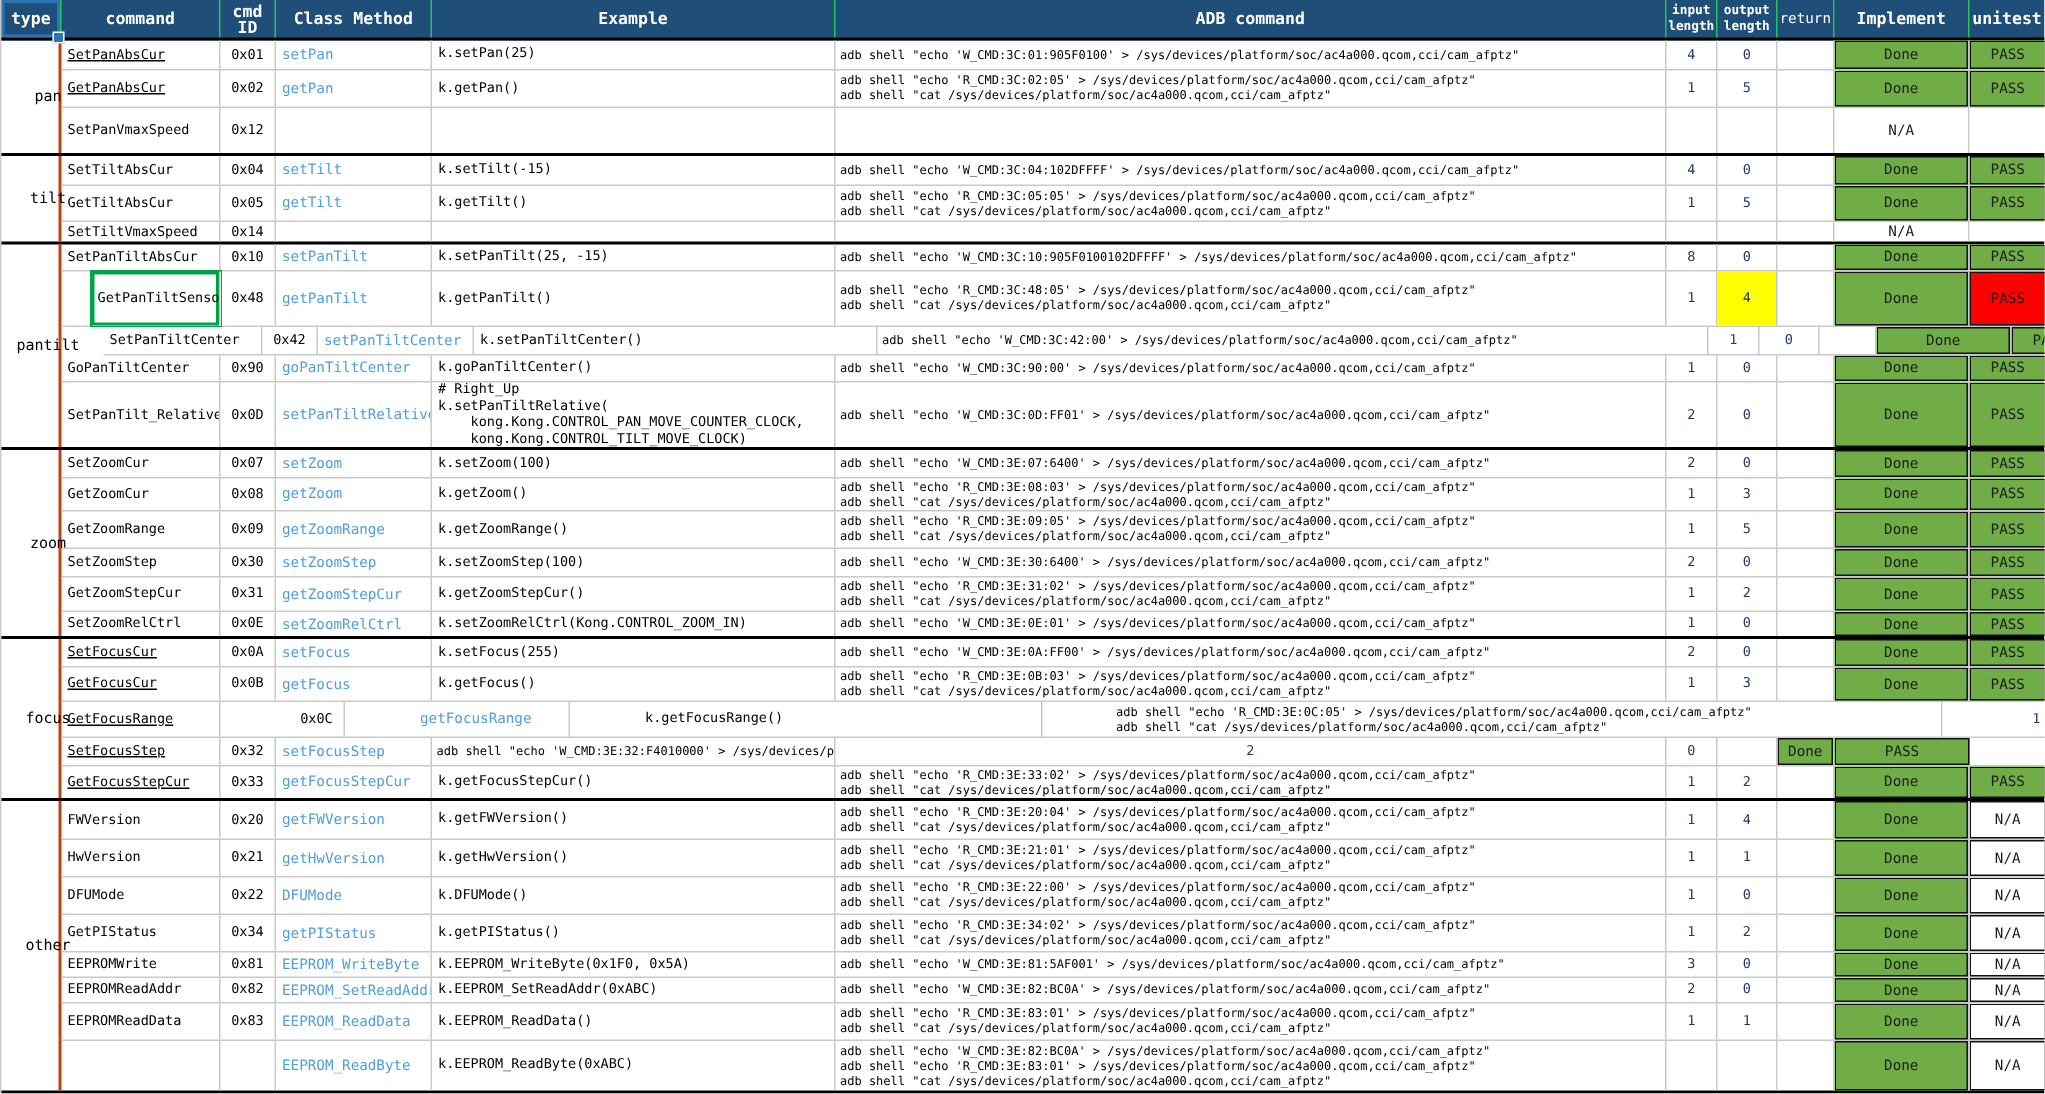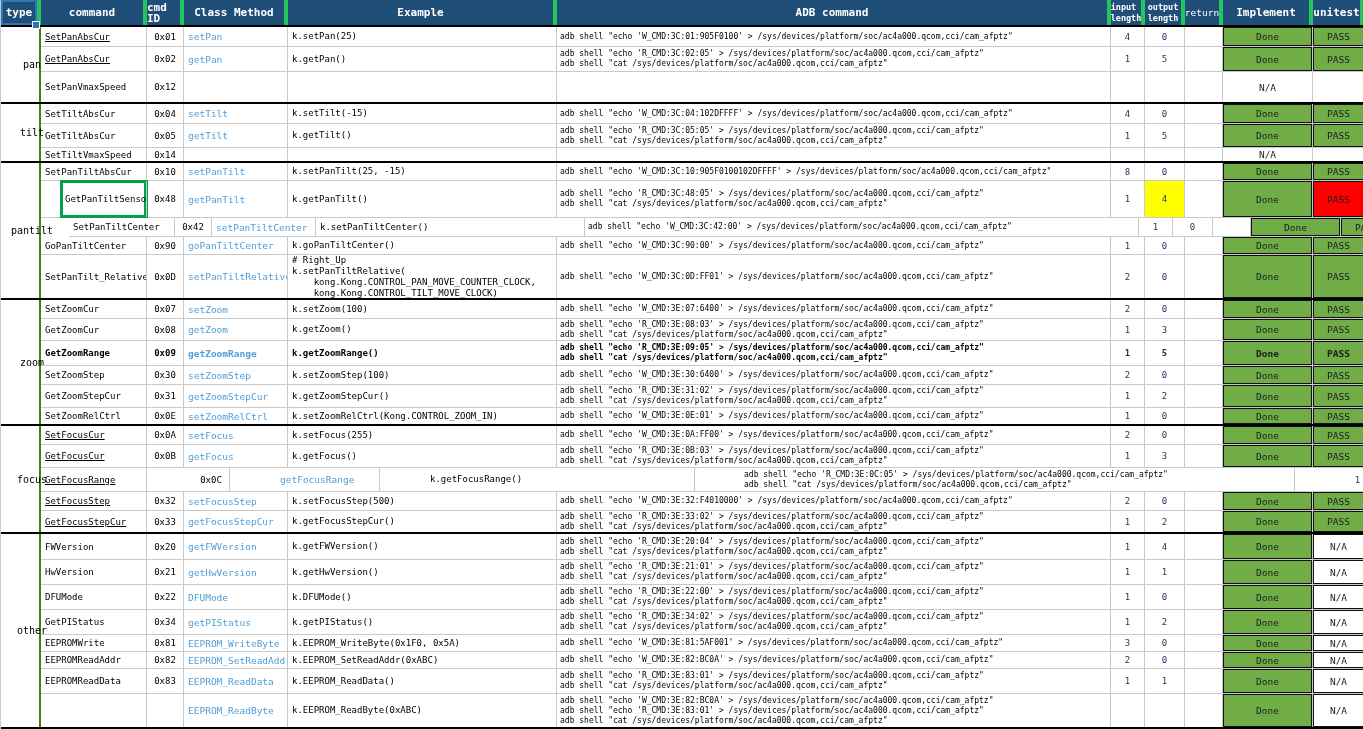--- a/index.html
+++ b/index.html
@@ -6,30 +6,30 @@
   html,body { width:1363px; height:729px; overflow:hidden; background:#fff;
     font-family:"DejaVu Sans Mono","Liberation Mono",monospace; }
   #sheet { width:1363px; height:729px; border-left:1px solid var(--grid); }
 
   
   :root { --cols-row:106px 37px 104px 269px 554px 34px 40px 38px 90px 51px; }
 
   .header { display:grid; grid-template-columns:40px var(--cols-row); height:27px;
     background:var(--header-bg); border-bottom:2px solid #000; }
   .hcell { color:#fff; display:flex; align-items:center; justify-content:center;
-    font-size:11px; font-weight:bold; border-right:4px solid #22c55e; position:relative;
-    white-space:pre-line; line-height:11px; }
+    font-size:11px; font-weight:bold; border-right:1px solid #22c55e; position:relative;
+    text-align:center; white-space:pre-line; line-height:11px; }
   .hcell.small { font-size:8.5px; font-weight:bold; }
   .hcell.ret { font-size:9.5px; font-weight:normal; }
   .sel-blue { box-shadow: inset 0 0 0 2px var(--select-blue); z-index:3; }
   .sel-blue::after { content:''; position:absolute; right:-3px; bottom:-4px; width:6px; height:6px;
     background:var(--select-blue); border:1px solid #fff; z-index:4; }
 
   .group { display:flex; border-bottom:2px solid #000; }
-  .type-cell { width:40px; flex:0 0 40px; border-right:2px solid #4d7c0f;
+  .type-cell { width:40px; flex:0 0 40px; border-right:2px solid #c2410c;
     display:flex; align-items:center; justify-content:center; font-size:10px; color:#000;padding-left:24px; }
   .rows { flex:1; }
   .row { display:grid; grid-template-columns:var(--cols-row); border-bottom:1px solid var(--grid); }
   .rows .row:last-child { border-bottom:none; }
 
   .cell { border-right:1px solid var(--grid); display:flex; align-items:center;
     overflow:hidden; position:relative; color:#000; }
   .cell:last-child { border-right:none; }
   .c-cmd  { font-size:9px; padding-left:4px; }
   .c-cmd.link { text-decoration:underline; }
@@ -239,21 +239,21 @@
             <div class="cell c-meth">getZoom</div>
             <div class="cell c-ex">k.getZoom()</div>
             <div class="cell c-adb">adb shell "echo 'R_CMD:3E:08:03' &gt; /sys/devices/platform/soc/ac4a000.qcom,cci/cam_afptz"
 adb shell "cat /sys/devices/platform/soc/ac4a000.qcom,cci/cam_afptz"</div>
             <div class="cell c-num">1</div>
             <div class="cell c-num">3</div>
             <div class="cell c-num"></div>
             <div class="cell c-impl bg-green blk">Done</div>
             <div class="cell c-test bg-green blk">PASS</div>
           </div>
-          <div class="row" style="height: 25px; font-weight: bold;">
+          <div class="row" style="height: 25px;">
             <div class="cell c-cmd">GetZoomRange</div>
             <div class="cell c-id">0x09</div>
             <div class="cell c-meth">getZoomRange</div>
             <div class="cell c-ex">k.getZoomRange()</div>
             <div class="cell c-adb">adb shell "echo 'R_CMD:3E:09:05' &gt; /sys/devices/platform/soc/ac4a000.qcom,cci/cam_afptz"
 adb shell "cat /sys/devices/platform/soc/ac4a000.qcom,cci/cam_afptz"</div>
             <div class="cell c-num">1</div>
             <div class="cell c-num">5</div>
             <div class="cell c-num"></div>
             <div class="cell c-impl bg-green blk">Done</div>
@@ -336,21 +336,20 @@
             <div class="cell c-num">1</div>
             <div class="cell c-num">5</div>
             <div class="cell c-num"></div>
             <div class="cell c-impl bg-green blk">Done</div>
             <div class="cell c-test bg-green blk">PASS</div>
           </div>
           <div class="row" style="height: 19px;">
             <div class="cell c-cmd link">SetFocusStep</div>
             <div class="cell c-id">0x32</div>
             <div class="cell c-meth">setFocusStep</div>
-            <div class="cell c-ex">k.setFocusStep(500)</div>
             <div class="cell c-adb">adb shell "echo 'W_CMD:3E:32:F4010000' &gt; /sys/devices/platform/soc/ac4a000.qcom,cci/cam_afptz"</div>
             <div class="cell c-num">2</div>
             <div class="cell c-num">0</div>
             <div class="cell c-num"></div>
             <div class="cell c-impl bg-green blk">Done</div>
             <div class="cell c-test bg-green blk">PASS</div>
           </div>
           <div class="row" style="height: 21px;">
             <div class="cell c-cmd link">GetFocusStepCur</div>
             <div class="cell c-id">0x33</div>

